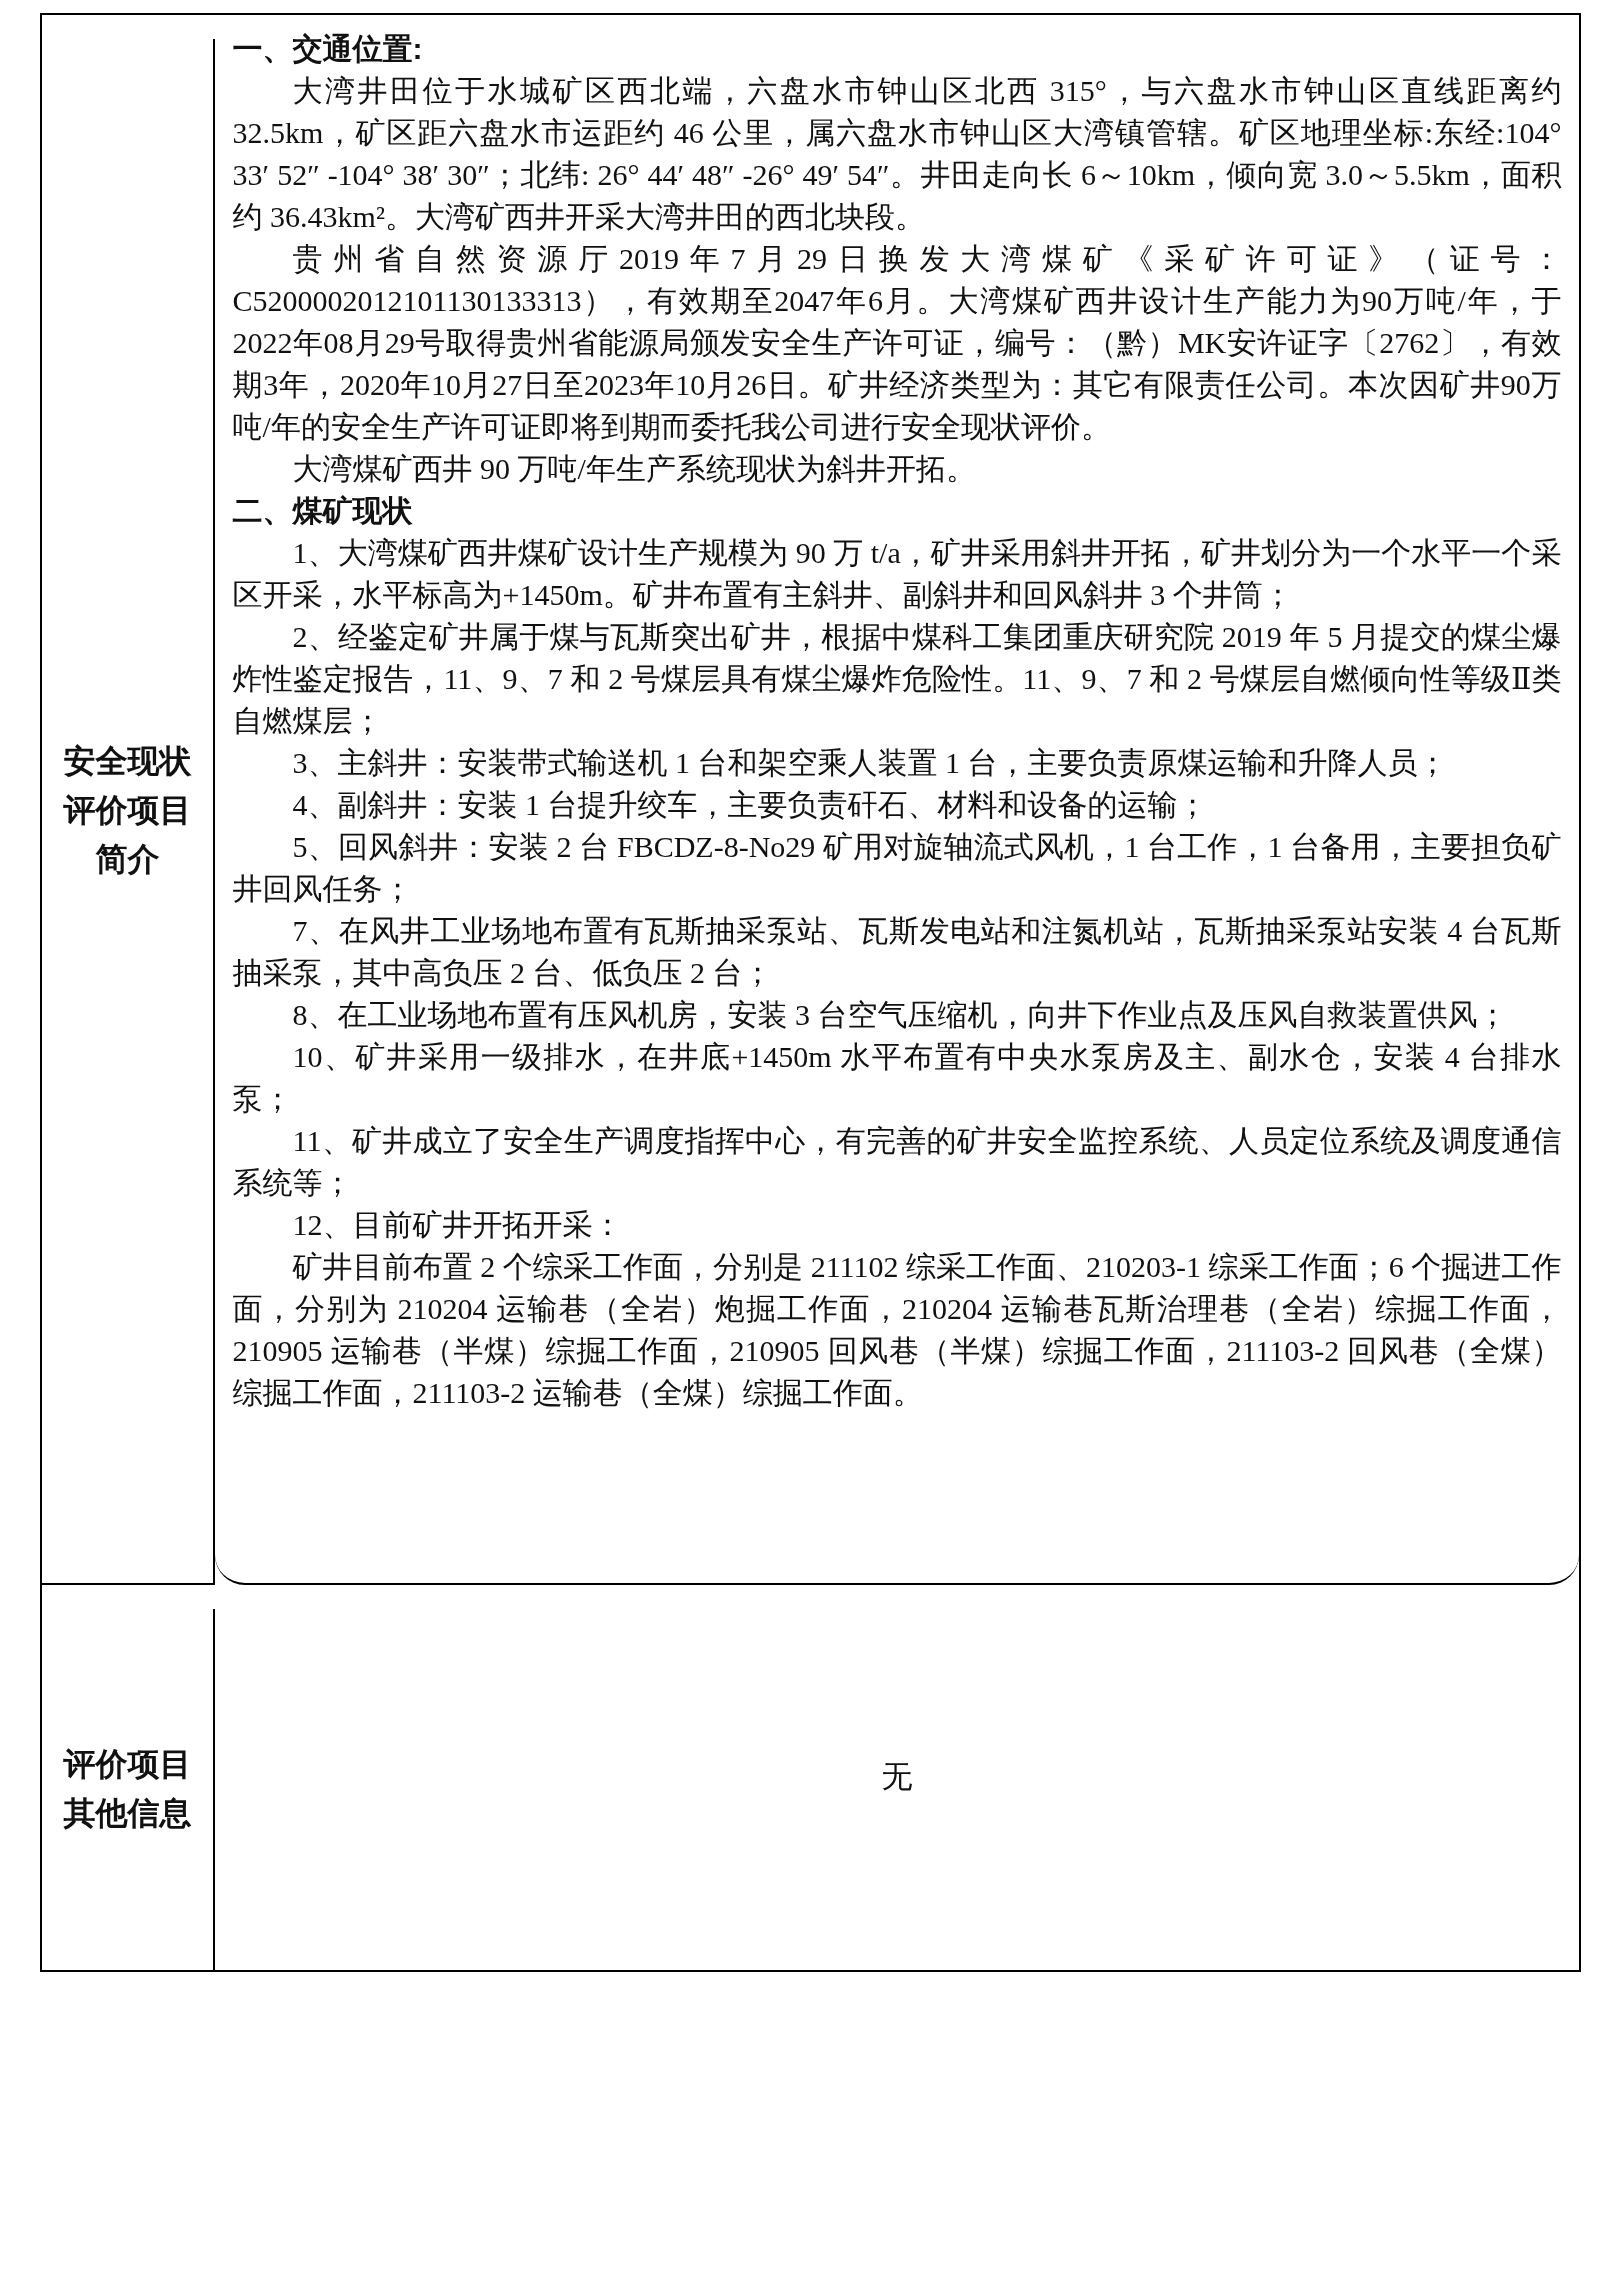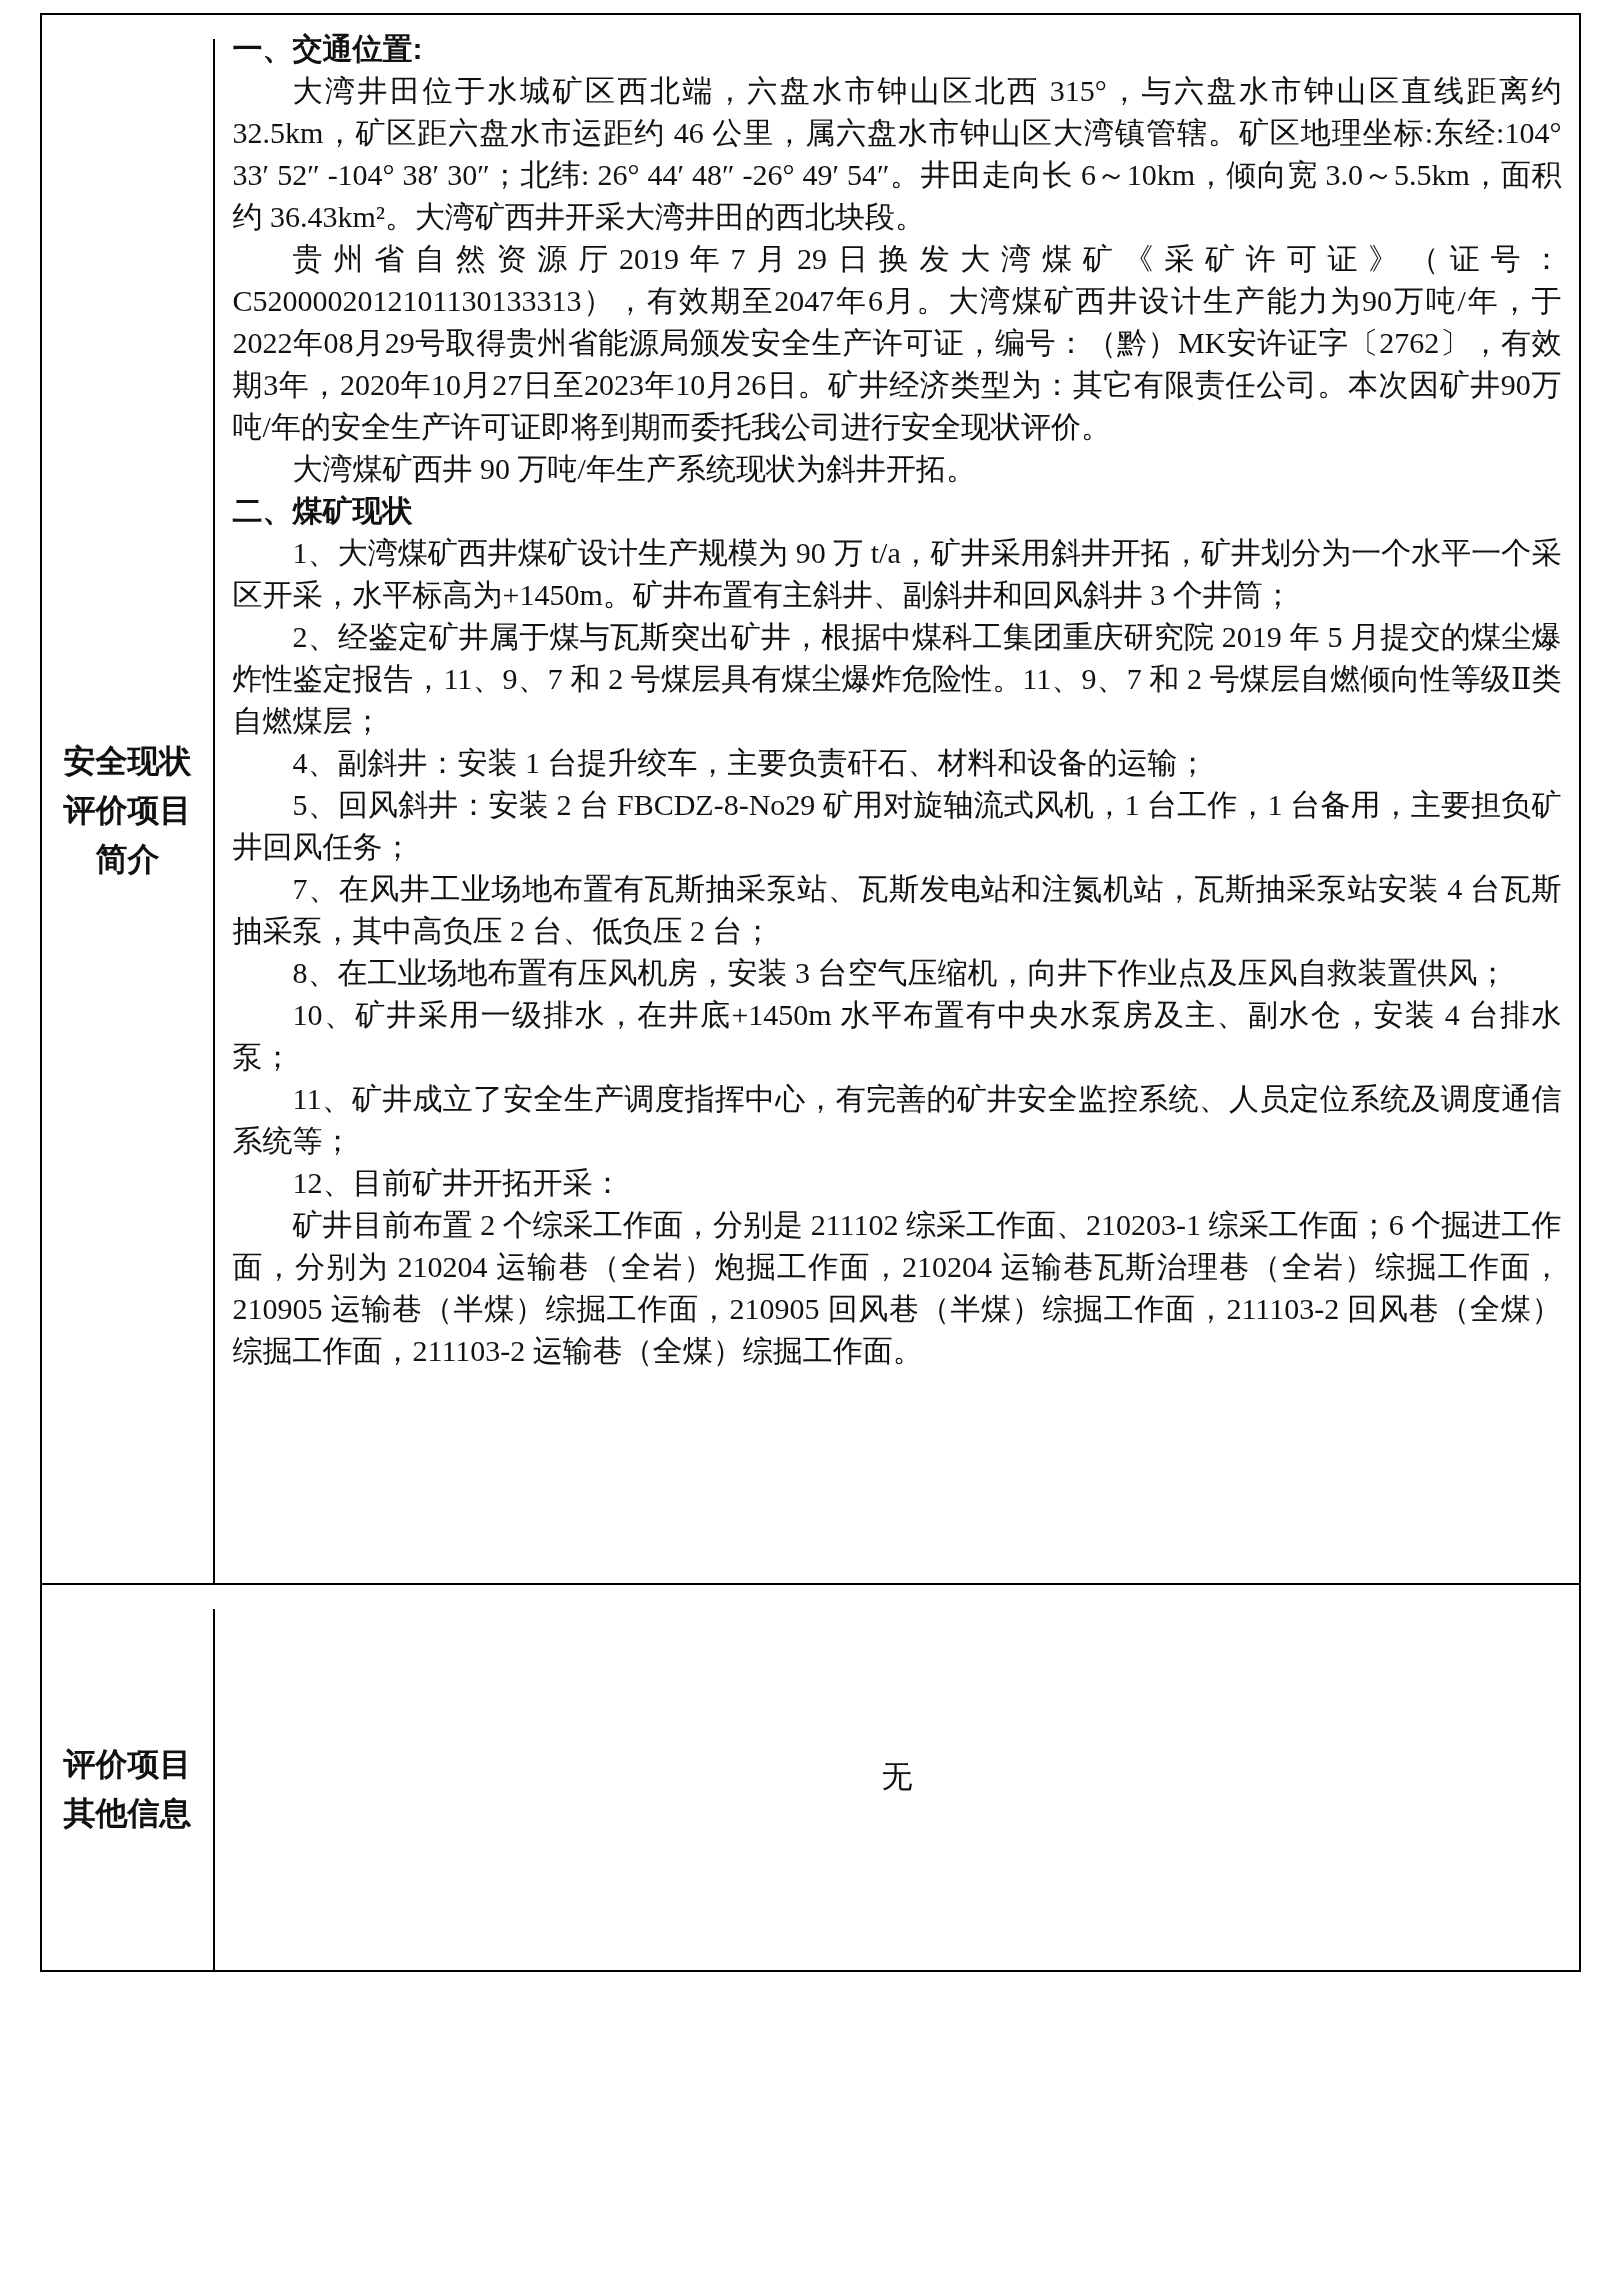--- a/index.html
+++ b/index.html
@@ -42,20 +42,21 @@
     font-size: 32px;
     line-height: 49px;
     text-align: center;
     margin-top: 24px;
   }
   .body-cell {
     padding: 13.7px 17.6px 0 17.6px;
     font-size: 30px;
     line-height: 42px;
     text-align: justify;
+    border-radius: 30px;
   }
   .body-cell p { margin: 0; }
   .p { text-indent: 2em; }
   .h {
     font-weight: bold;
     font-family: "Liberation Sans", "DejaVu Sans", sans-serif;
     text-indent: 0;
   }
   .center-cell {
     display: flex;
@@ -76,20 +77,21 @@
   </div>
 
   <div class="cell row-divider body-cell">
     <p class="h">一、交通位置:</p>
     <p class="p">大湾井田位于水城矿区西北端，六盘水市钟山区北西 315°，与六盘水市钟山区直线距离约 32.5km，矿区距六盘水市运距约 46 公里，属六盘水市钟山区大湾镇管辖。矿区地理坐标:东经:104° 33′ 52″ -104° 38′ 30″；北纬: 26° 44′ 48″ -26° 49′ 54″。井田走向长 6～10km，倾向宽 3.0～5.5km，面积约 36.43km²。大湾矿西井开采大湾井田的西北块段。</p>
     <p class="p">贵州省自然资源厅2019年7月29日换发大湾煤矿《采矿许可证》（证号：C5200002012101130133313），有效期至2047年6月。大湾煤矿西井设计生产能力为90万吨/年，于2022年08月29号取得贵州省能源局颁发安全生产许可证，编号：（黔）MK安许证字〔2762〕，有效期3年，2020年10月27日至2023年10月26日。矿井经济类型为：其它有限责任公司。本次因矿井90万吨/年的安全生产许可证即将到期而委托我公司进行安全现状评价。</p>
     <p class="p">大湾煤矿西井 90 万吨/年生产系统现状为斜井开拓。</p>
     <p class="h">二、煤矿现状</p>
     <p class="p">1、大湾煤矿西井煤矿设计生产规模为 90 万 t/a，矿井采用斜井开拓，矿井划分为一个水平一个采区开采，水平标高为+1450m。矿井布置有主斜井、副斜井和回风斜井 3 个井筒；</p>
     <p class="p">2、经鉴定矿井属于煤与瓦斯突出矿井，根据中煤科工集团重庆研究院 2019 年 5 月提交的煤尘爆炸性鉴定报告，11、9、7 和 2 号煤层具有煤尘爆炸危险性。11、9、7 和 2 号煤层自燃倾向性等级Ⅱ类自燃煤层；</p>
+    <p class="p">3、主斜井：安装带式输送机 1 台和架空乘人装置 1 台，主要负责原煤运输和升降人员；</p>
     <p class="p">4、副斜井：安装 1 台提升绞车，主要负责矸石、材料和设备的运输；</p>
     <p class="p">5、回风斜井：安装 2 台 FBCDZ-8-No29 矿用对旋轴流式风机，1 台工作，1 台备用，主要担负矿井回风任务；</p>
     <p class="p">7、在风井工业场地布置有瓦斯抽采泵站、瓦斯发电站和注氮机站，瓦斯抽采泵站安装 4 台瓦斯抽采泵，其中高负压 2 台、低负压 2 台；</p>
     <p class="p">8、在工业场地布置有压风机房，安装 3 台空气压缩机，向井下作业点及压风自救装置供风；</p>
     <p class="p">10、矿井采用一级排水，在井底+1450m 水平布置有中央水泵房及主、副水仓，安装 4 台排水泵；</p>
     <p class="p">11、矿井成立了安全生产调度指挥中心，有完善的矿井安全监控系统、人员定位系统及调度通信系统等；</p>
     <p class="p">12、目前矿井开拓开采：</p>
     <p class="p">矿井目前布置 2 个综采工作面，分别是 211102 综采工作面、210203-1 综采工作面；6 个掘进工作面，分别为 210204 运输巷（全岩）炮掘工作面，210204 运输巷瓦斯治理巷（全岩）综掘工作面，210905 运输巷（半煤）综掘工作面，210905 回风巷（半煤）综掘工作面，211103-2 回风巷（全煤）综掘工作面，211103-2 运输巷（全煤）综掘工作面。</p>
   </div>
 

